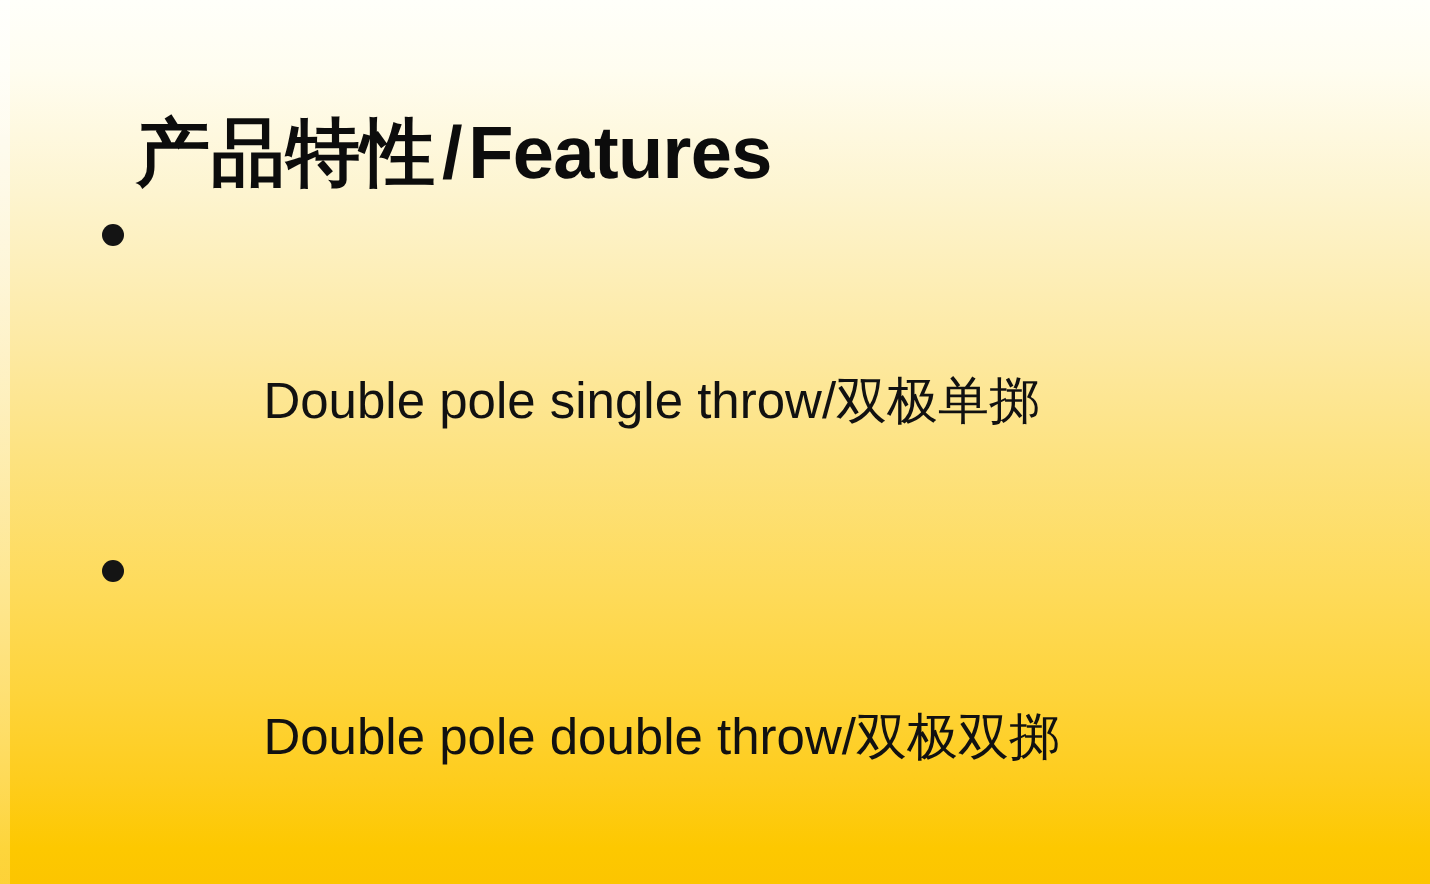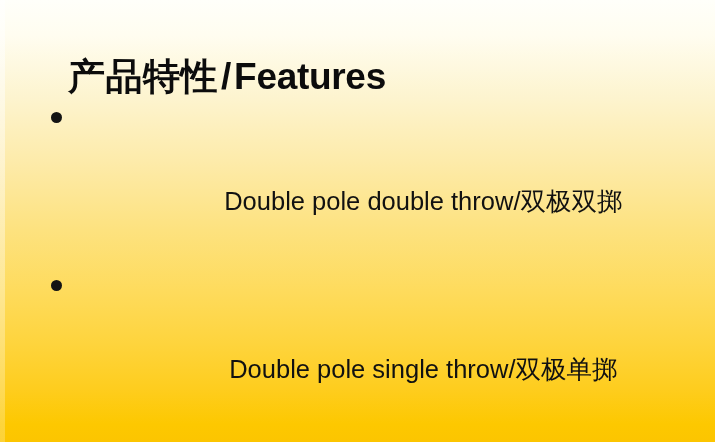--- a/index.html
+++ b/index.html
@@ -27,21 +27,20 @@
       #fdf4cf 22%,
       #fdeaa6 38%,
       #fde27f 52%,
       #fedb5c 66%,
       #fed43c 78%,
       #fecd1e 88%,
       #fdc800 96%,
       #fcc500 100%
     );
     overflow: hidden;
-    text-align: center;
   }
 
   
   #edge-highlight {
     position: absolute;
     left: 0;
     top: 0;
     width: 5px;
     height: 442px;
     background: linear-gradient(
@@ -131,26 +130,26 @@
   <div id="edge-highlight"></div>
 
   <div id="content">
 
     <h1 id="page-title"><span class="t-cn">产品特性</span><span class="t-sep">/</span><span class="t-en">Features</span></h1>
 
     <ul id="feature-list">
 
       <li class="feature-item">
         <span class="bullet-dot"></span>
-        <span class="feature-text">Double pole double throw/双极双掷</span>
+        <span class="feature-text">Double pole single throw/双极单掷</span>
       </li>
 
       <li class="feature-item">
         <span class="bullet-dot"></span>
-        <span class="feature-text">Double pole single throw/双极单掷</span>
+        <span class="feature-text">Double pole double throw/双极双掷</span>
       </li>
 
       <li class="feature-item">
         
         
       </li>
 
     </ul>
 
   </div>

